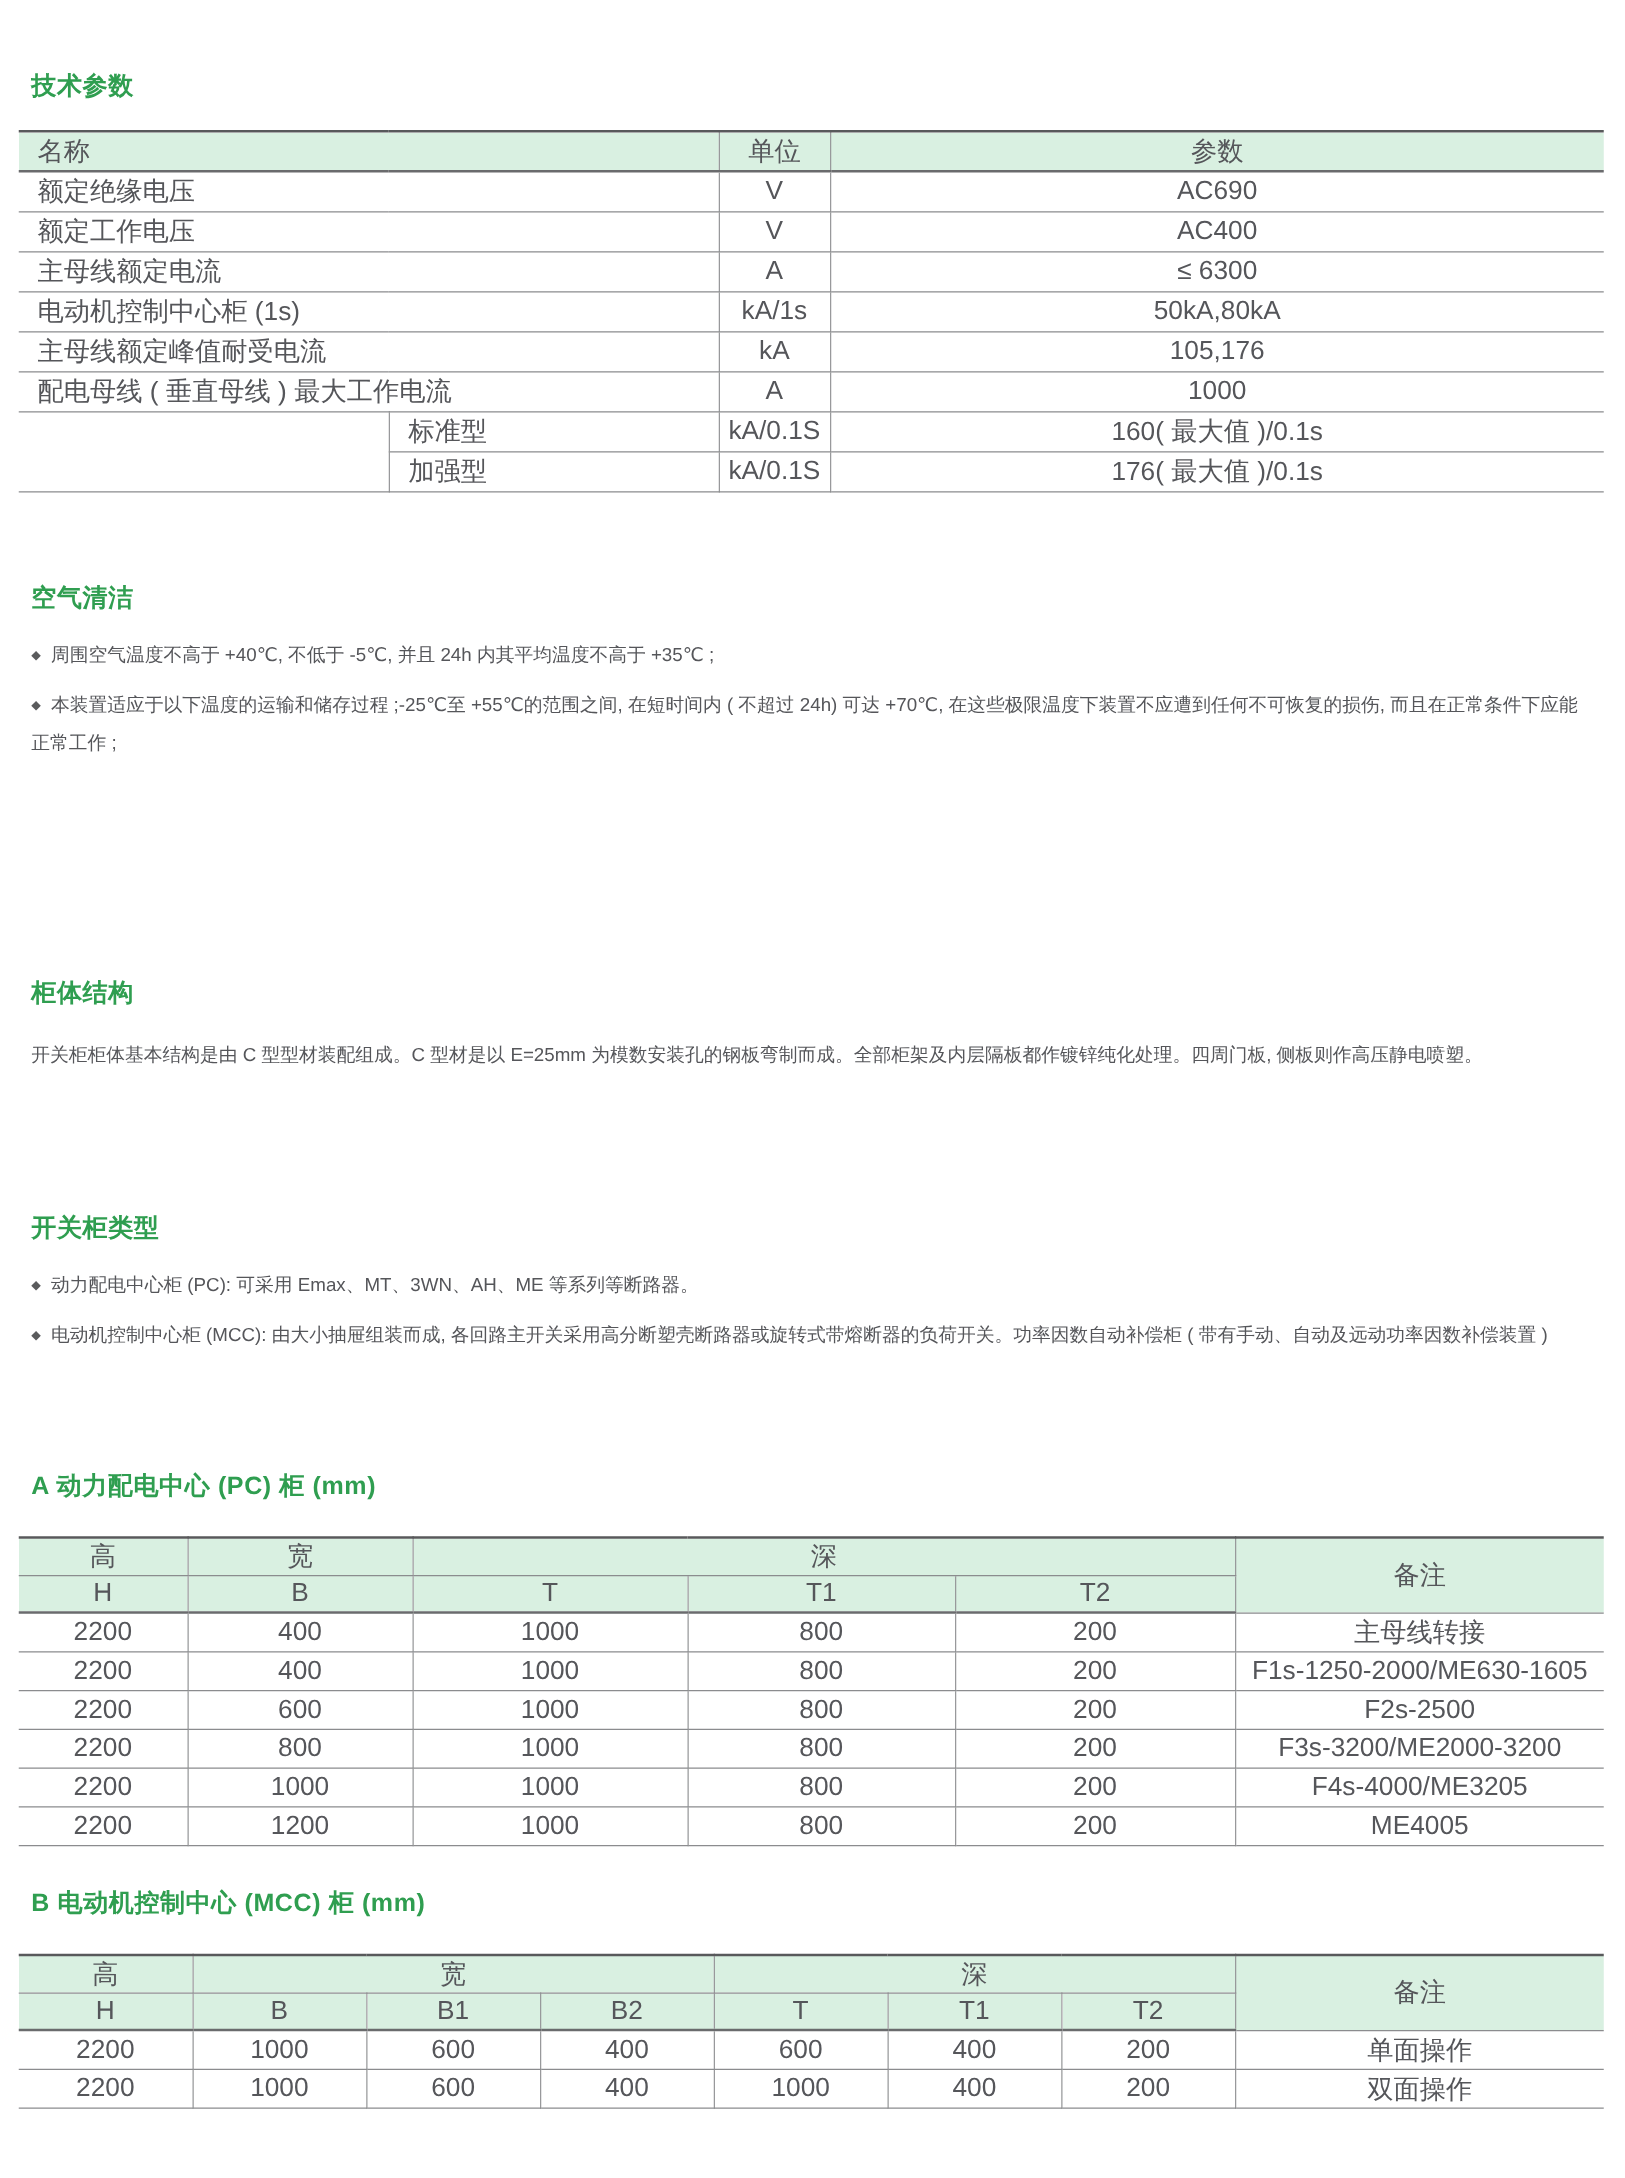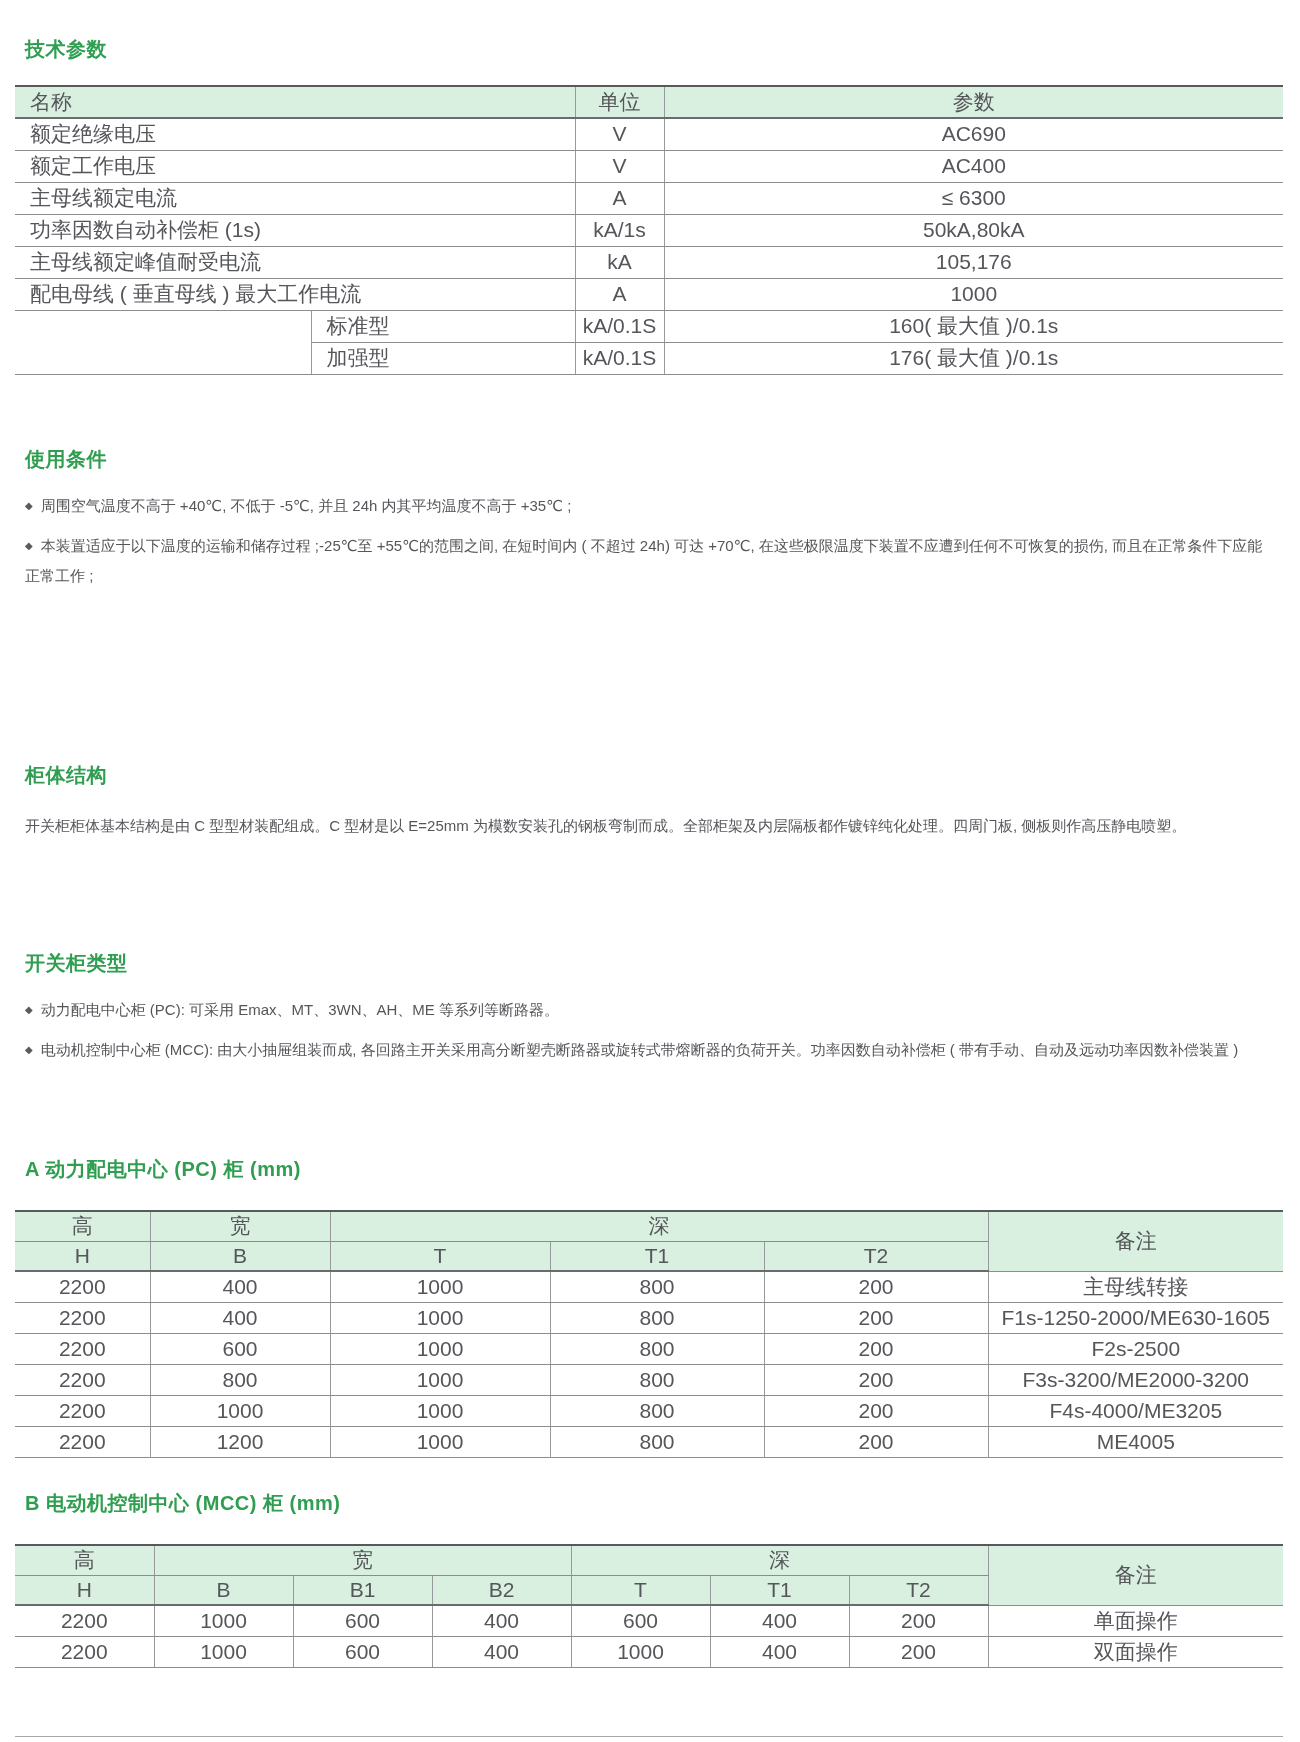--- a/index.html
+++ b/index.html
@@ -4,21 +4,21 @@
 <style>
   html,body { margin:0; padding:0; background:#ffffff; }
   .page {
     position:relative;
     width:1300px; height:1742px;
     background:#ffffff;
     font-family:"Liberation Sans","DejaVu Sans",sans-serif;
     color:#55565a;
     overflow:hidden;
   }
-  .content { position:relative; width:1268px; height:1602px; margin-left:15px; }
+  .content { position:relative; width:1268px; height:1602px; margin-left:15px;margin-top:19px; }
 
   .sec-heading {
     position:absolute; left:10px;
     color:#2f9e50; font-size:20px; font-weight:600;
     letter-spacing:0.5px; white-space:nowrap;
   }
 
   
   table.dtable {
     border-collapse:collapse; table-layout:fixed;
@@ -85,21 +85,21 @@
           <td colspan="2" class="left">额定工作电压</td>
           <td>V</td>
           <td>AC400</td>
         </tr>
         <tr>
           <td colspan="2" class="left">主母线额定电流</td>
           <td>A</td>
           <td>≤ 6300</td>
         </tr>
         <tr>
-          <td colspan="2" class="left">功率因数自动补偿柜 (1s)</td>
+          <td colspan="2" class="left">电动机控制中心柜 (1s)</td>
           <td>kA/1s</td>
           <td>50kA,80kA</td>
         </tr>
         <tr>
           <td colspan="2" class="left">主母线额定峰值耐受电流</td>
           <td>kA</td>
           <td>105,176</td>
         </tr>
         <tr>
           <td colspan="2" class="left">配电母线 ( 垂直母线 ) 最大工作电流</td>
@@ -113,21 +113,21 @@
           <td>160( 最大值 )/0.1s</td>
         </tr>
         <tr>
           <td class="left">加强型</td>
           <td>kA/0.1S</td>
           <td>176( 最大值 )/0.1s</td>
         </tr>
       </tbody>
     </table>
 
-    <div class="sec-heading" style="top:446px">使用条件</div>
+    <div class="sec-heading" style="top:446px">空气清洁</div>
 
     <div class="textblock" style="top:492px">
       <p class="bullet"><span class="diamond">◆</span><span>周围空气温度不高于 +40℃, 不低于 -5℃, 并且 24h 内其平均温度不高于 +35℃ ;</span></p>
       <p class="bullet"><span class="diamond">◆</span><span>本装置适应于以下温度的运输和储存过程 ;-25℃至 +55℃的范围之间, 在短时间内 ( 不超过 24h) 可达 +70℃, 在这些极限温度下装置不应遭到任何不可恢复的损伤, 而且在正常条件下应能正常工作 ;</span></p>
     </div>
 
     <div class="sec-heading" style="top:762px">柜体结构</div>
     <div class="textblock" style="top:812px">开关柜柜体基本结构是由 C 型型材装配组成。C 型材是以 E=25mm 为模数安装孔的钢板弯制而成。全部柜架及内层隔板都作镀锌纯化处理。四周门板, 侧板则作高压静电喷塑。</div>
 
     <div class="sec-heading" style="top:950px">开关柜类型</div>

